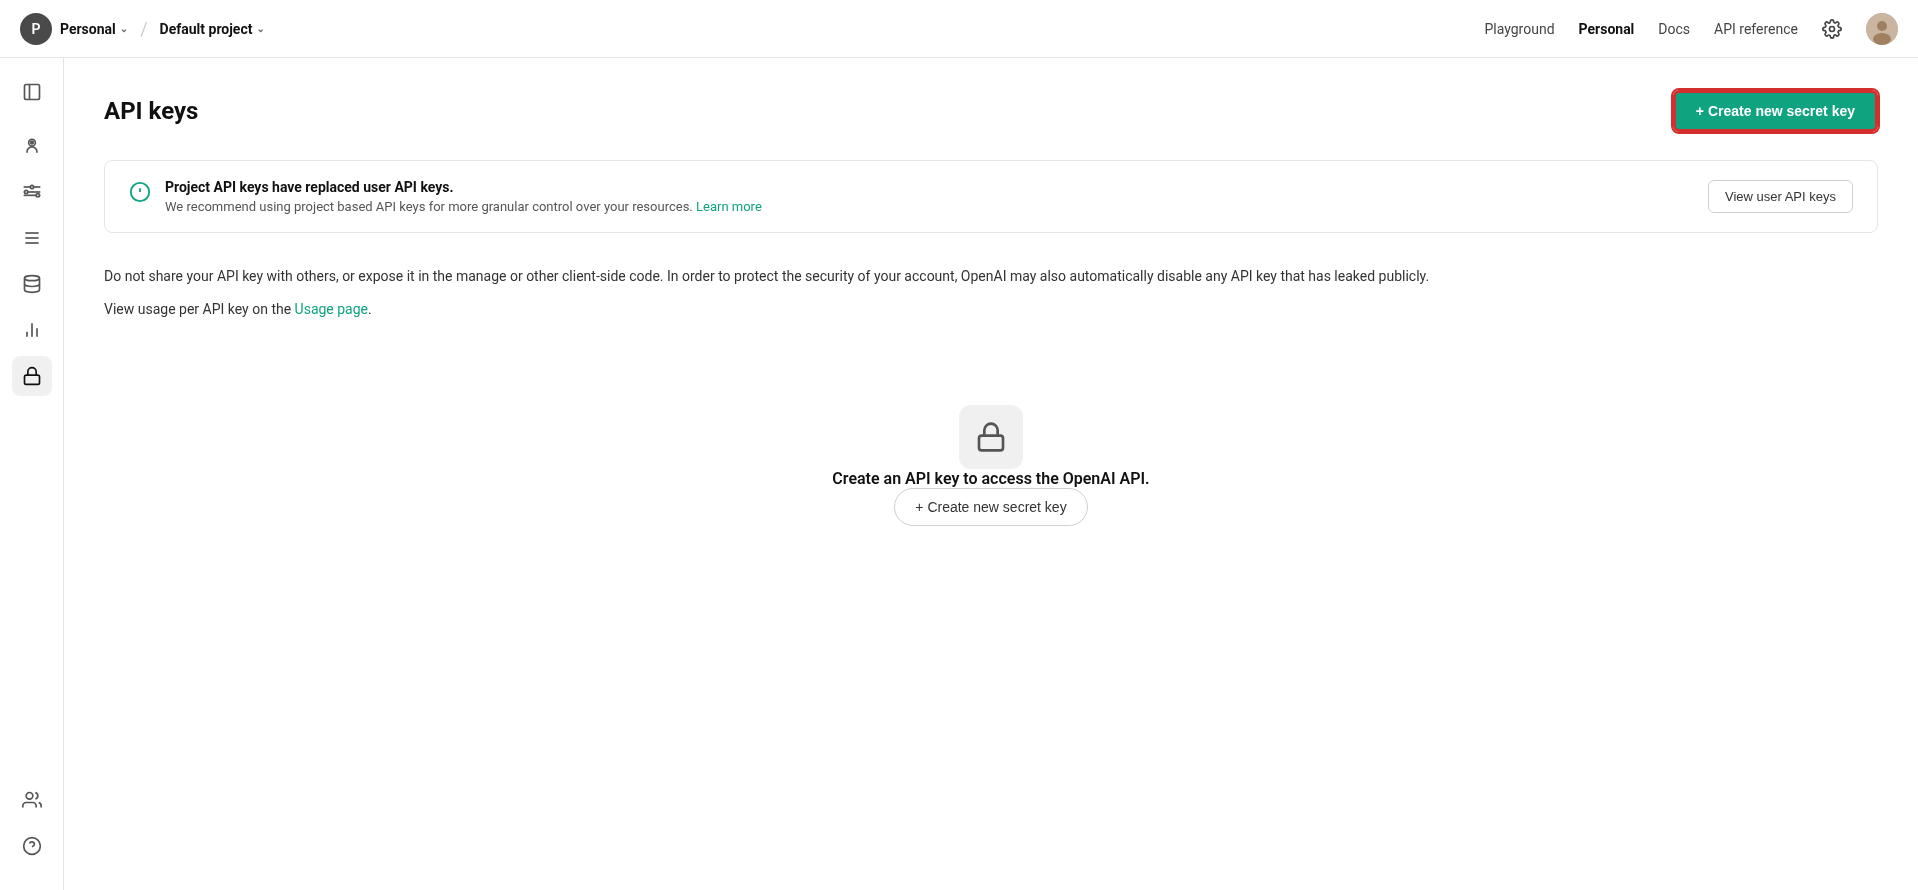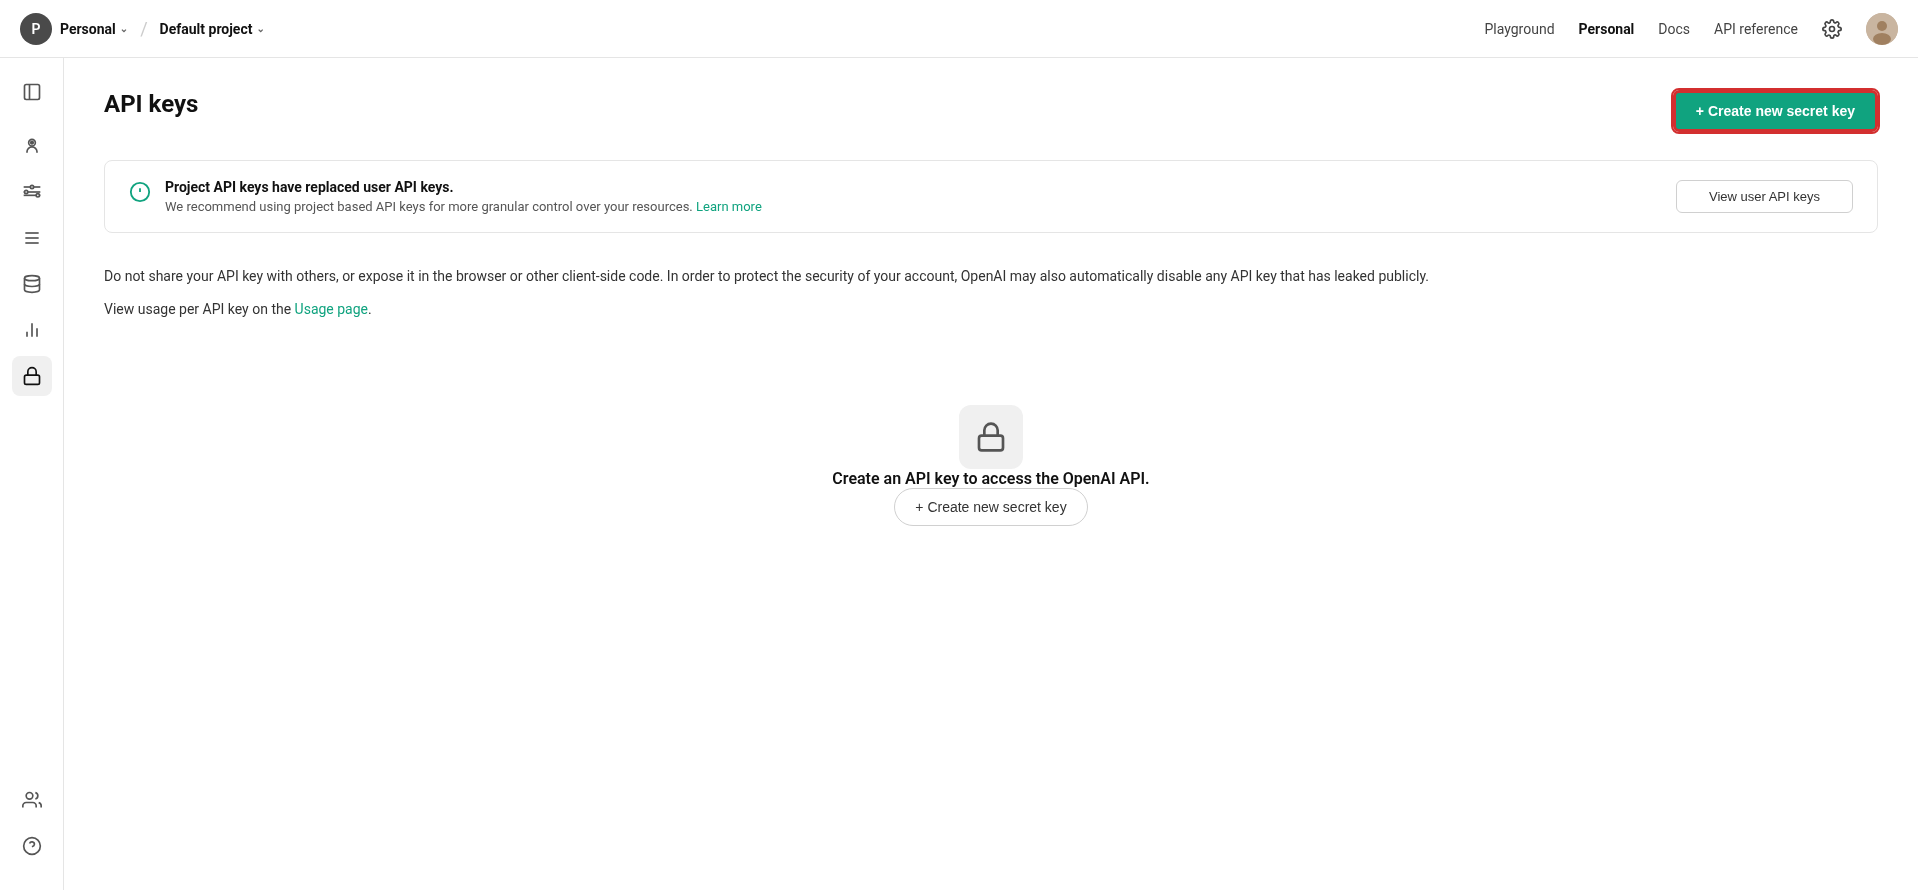--- a/index.html
+++ b/index.html
@@ -192,20 +192,21 @@
     
     .content-area {
       flex: 1;
       background: #ffffff;
       overflow-y: auto;
       padding: 32px 40px;
     }
 
     .page-header {
       display: flex;
+      align-items: center;
       justify-content: space-between;
       margin-bottom: 28px;
     }
 
     .page-title {
       font-size: 24px;
       font-weight: 700;
       color: #111;
     }
 
@@ -264,21 +265,21 @@
 
     .info-banner-text a {
       color: #10a37f;
       text-decoration: none;
     }
 
     .view-user-keys-btn {
       background: white;
       border: 1px solid #d0d0d0;
       border-radius: 6px;
-      padding: 8px 32px;
+      padding: 8px 16px;
       font-size: 13px;
       font-weight: 500;
       color: #333;
       cursor: pointer;
       white-space: nowrap;
       flex-shrink: 0;
       align-self: center;
     }
 
     
@@ -487,21 +488,21 @@
           <strong>Project API keys have replaced user API keys.</strong>
           <p>
             <span>We recommend using project based API keys for more granular control over your resources.</span>
             <a href="#">Learn more</a>
           </p>
         </div>
       </div>
       <button class="view-user-keys-btn">View user API keys</button>
     </div>
 
-    <p class="description-text">Do not share your API key with others, or expose it in the browser or other client-side code. In order to protect the security of your account, OpenAI may also automatically disable any API key that has leaked publicly.</p>
+    <p class="description-text">Do not share your API key with others, or expose it in the manage or other client-side code. In order to protect the security of your account, OpenAI may also automatically disable any API key that has leaked publicly.</p>
     <p class="usage-text">
       <span>View usage per API key on the </span><a href="#">Usage page</a><span>.</span>
     </p>
 
     <div class="empty-state">
       <div class="lock-icon-container">
         <svg width="32" height="32" viewBox="0 0 24 24" fill="none" stroke="#555" stroke-width="2">
           <rect x="3" y="11" width="18" height="11" rx="2" ry="2"></rect>
           <path d="M7 11V7a5 5 0 0 1 10 0v4"></path>
         </svg>

